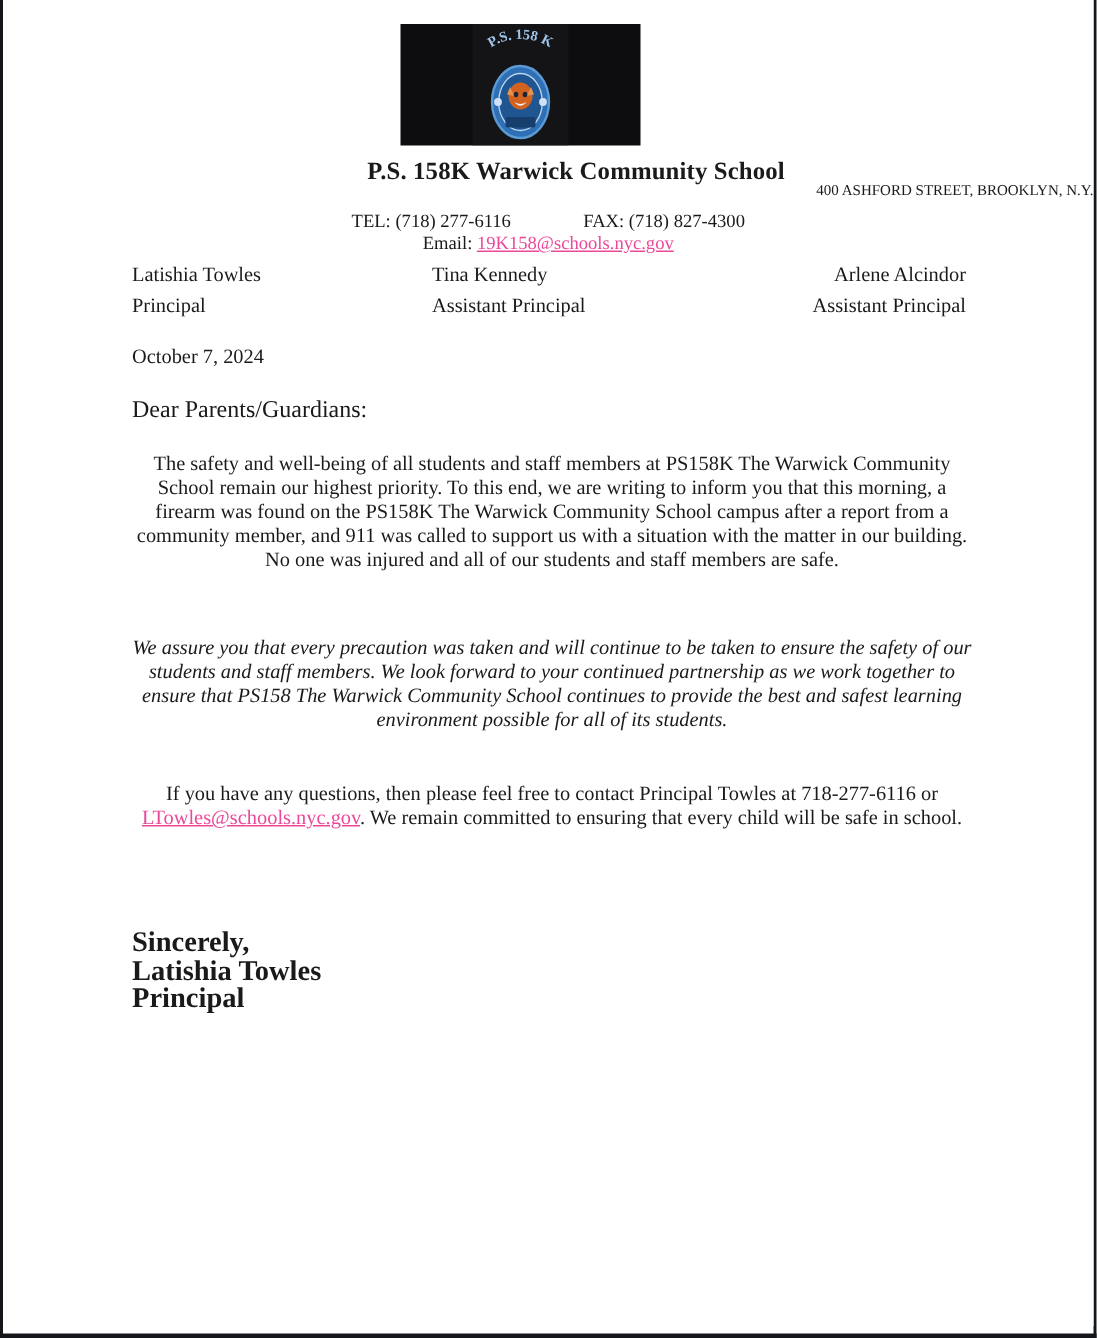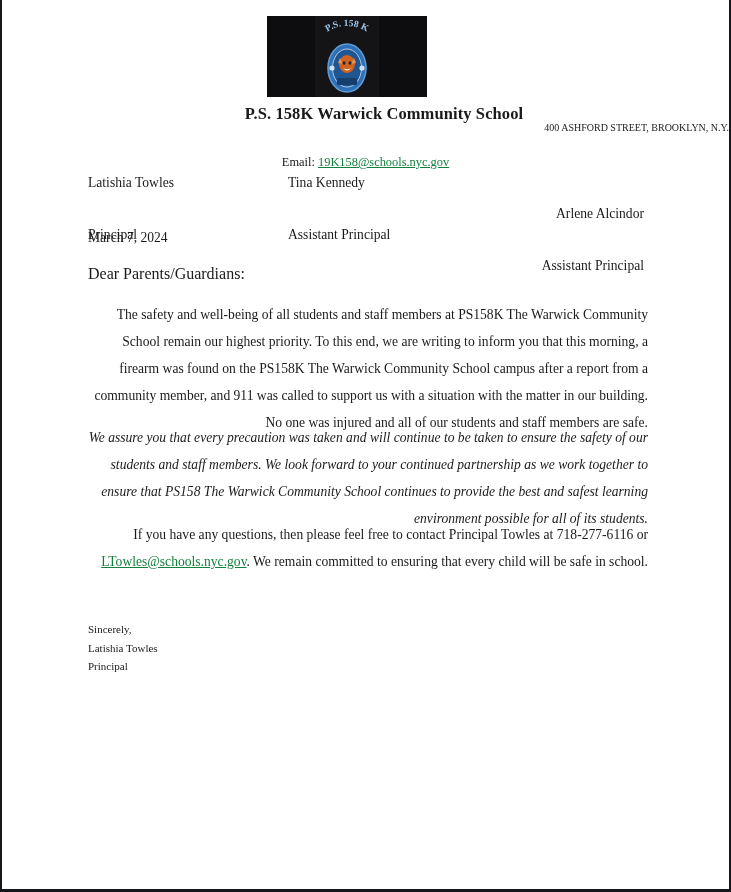--- a/index.html
+++ b/index.html
@@ -101,72 +101,73 @@
   .email-line {
     position: absolute;
     left: 0;
     right: 0;
     top: 155px;
     text-align: center;
     font-size: 12.4px;
   }
   .email-line .lbl { }
   .maillink {
-    color: #15803d;
+    color: #ec4899;
     text-decoration: underline;
   }
 
   
   .admins {
     position: absolute;
     left: 86px;
     top: 172px;
     width: 556px;
     font-size: 13.6px;
   }
   .admins .row {
     display: flex;
     width: 100%;
     line-height: 21px;
   }
   .admins .c1 { width: 200px; text-align: left; }
   .admins .c2 { width: 200px; }
-  .admins .c3 { width: 156px; text-align: right; margin-top: 31px; }
+  .admins .c3 { width: 156px; text-align: right; }
 
   
   .date {
     position: absolute;
     left: 86px;
     top: 230px;
     font-size: 13.6px;
   }
   .salutation {
     position: absolute;
     left: 86px;
     top: 265px;
     font-size: 16px;
   }
   .para {
     position: absolute;
     left: 86px;
     width: 560px;
     font-size: 13.6px;
-    line-height: 27px;
-    text-align: right;
+    line-height: 16px;
+    text-align: center;
   }
   #p1 { top: 301px; }
   #p2 { top: 424px; font-style: italic; }
   #p3 { top: 521px; }
 
   .closing {
     position: absolute;
     left: 86px;
     top: 620px;
-    font-size: 11px;
+    font-size: 19px;
     line-height: 18.5px;
+    font-weight: bold;
   }
   .closing div { white-space: nowrap; }
 </style>
 </head>
 <body>
 
 <div id="page">
   <div class="sheet">
 
     <div class="logo-box">
@@ -192,40 +193,45 @@
             </text>
           </svg>
         </div>
       </div>
     </div>
 
     <div class="school-name">P.S. 158K Warwick Community School</div>
 
     <div class="addr">400 ASHFORD STREET, BROOKLYN, N.Y.</div>
 
+    <div class="phones">
+      <span>TEL: (718) 277-6116</span>
+      <span class="gap"></span>
+      <span>FAX: (718) 827-4300</span>
+    </div>
 
     <div class="email-line">
       <span class="lbl">Email:</span>
       <a class="maillink" href="#">19K158@schools.nyc.gov</a>
     </div>
 
     <div class="admins">
       <div class="row">
         <div class="c1">Latishia Towles</div>
         <div class="c2">Tina Kennedy</div>
         <div class="c3">Arlene Alcindor</div>
       </div>
       <div class="row">
         <div class="c1">Principal</div>
         <div class="c2">Assistant Principal</div>
         <div class="c3">Assistant Principal</div>
       </div>
     </div>
 
-    <div class="date">March 7, 2024</div>
+    <div class="date">October 7, 2024</div>
 
     <div class="salutation">Dear Parents/Guardians:</div>
 
     <div class="para" id="p1">The safety and well-being of all students and staff members at PS158K The Warwick Community School remain our highest priority.  To this end, we are writing to inform you that this morning, a firearm was found on the PS158K The Warwick Community School campus after a report from a community member, and 911 was called to support us with a situation with the matter in our building. No one was injured and all of our students and staff members are safe.</div>
 
     <div class="para" id="p2">We assure you that every precaution was taken and will continue to be taken to ensure the safety of our students and staff members.  We look forward to your continued partnership as we work together to ensure that PS158 The Warwick Community School continues to provide the best and safest learning environment possible for all of its students.</div>
 
     <div class="para" id="p3">
       <span>If you have any questions, then please feel free to contact Principal Towles at 718-277-6116 or </span><a class="maillink" href="#">LTowles@schools.nyc.gov</a><span>.  We remain committed to ensuring that every child will be safe in school.</span>
     </div>

